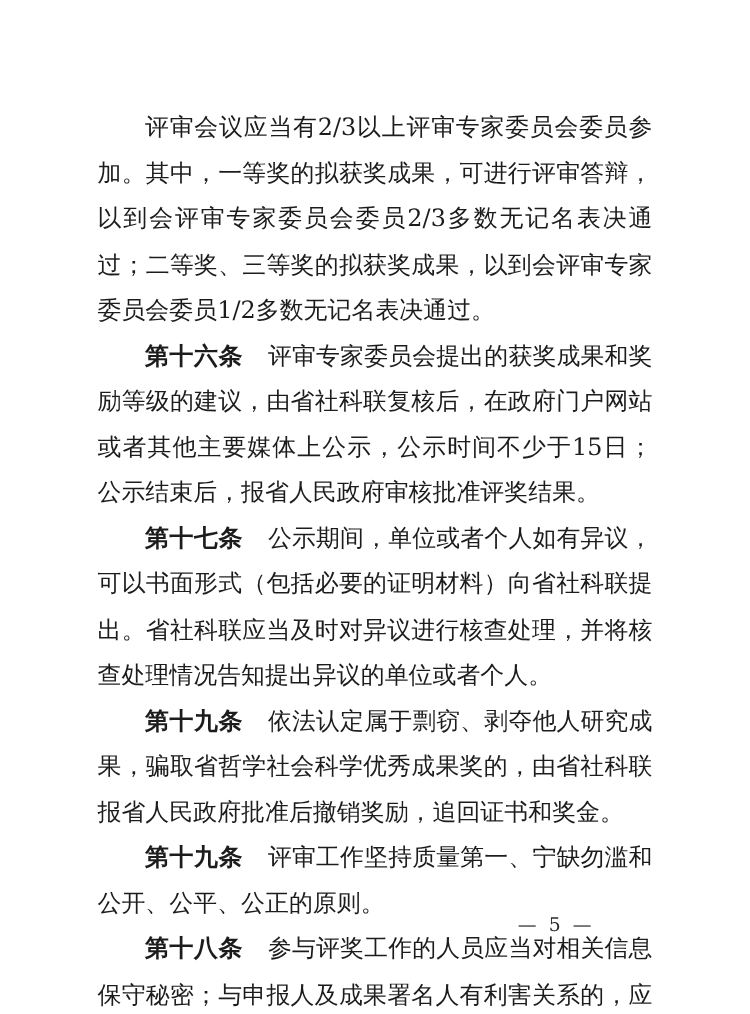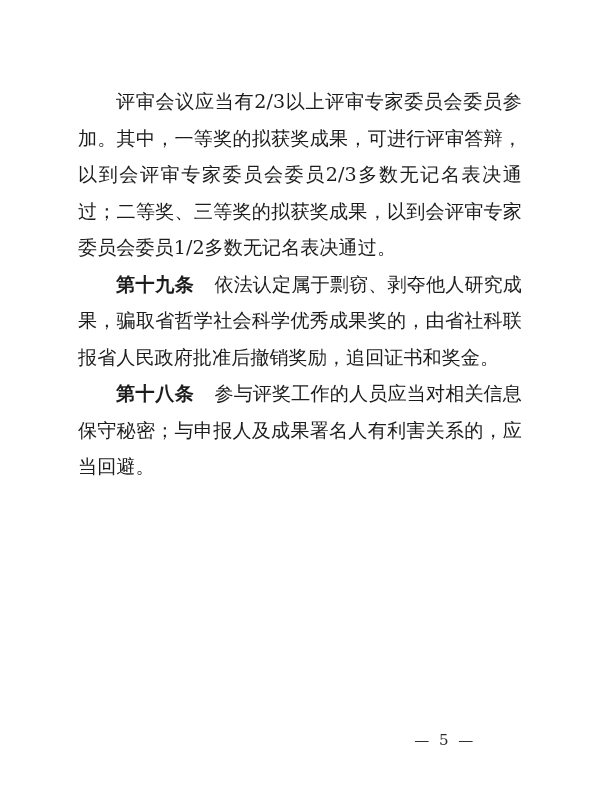--- a/index.html
+++ b/index.html
@@ -69,24 +69,27 @@
 </style>
 </head>
 <body>
 
 <div id="page">
 
   <div id="text-body">
 
     <p class="para indent"><span>评审会议应当有2/3以上评审专家委员会委员参加。其中，一等奖的拟获奖成果，可进行评审答辩，以到会评审专家委员会委员2/3多数无记名表决通过；二等奖、三等奖的拟获奖成果，以到会评审专家委员会委员1/2多数无记名表决通过。</span></p>
 
+    <p class="para indent"><span class="art-no">第十六条</span><span class="art-gap"></span><span>评审专家委员会提出的获奖成果和奖励等级的建议，由省社科联复核后，在政府门户网站或者其他主要媒体上公示，公示时间不少于15日；公示结束后，报省人民政府审核批准评奖结果。</span></p>
 
+    <p class="para indent"><span class="art-no">第十七条</span><span class="art-gap"></span><span>公示期间，单位或者个人如有异议，可以书面形式（包括必要的证明材料）向省社科联提出。省社科联应当及时对异议进行核查处理，并将核查处理情况告知提出异议的单位或者个人。</span></p>
 
     <p class="para indent"><span class="art-no">第十九条</span><span class="art-gap"></span><span>依法认定属于剽窃、剥夺他人研究成果，骗取省哲学社会科学优秀成果奖的，由省社科联报省人民政府批准后撤销奖励，追回证书和奖金。</span></p>
 
+    <p class="para indent"><span class="art-no">第十九条</span><span class="art-gap"></span><span>评审工作坚持质量第一、宁缺勿滥和公开、公平、公正的原则。</span></p>
 
     <p class="para indent"><span class="art-no">第十八条</span><span class="art-gap"></span><span>参与评奖工作的人员应当对相关信息保守秘密；与申报人及成果署名人有利害关系的，应当回避。</span></p>
 
   </div>
 
   <div id="page-footer">
     <span class="folio">— 5 —</span>
   </div>
 
 </div>

